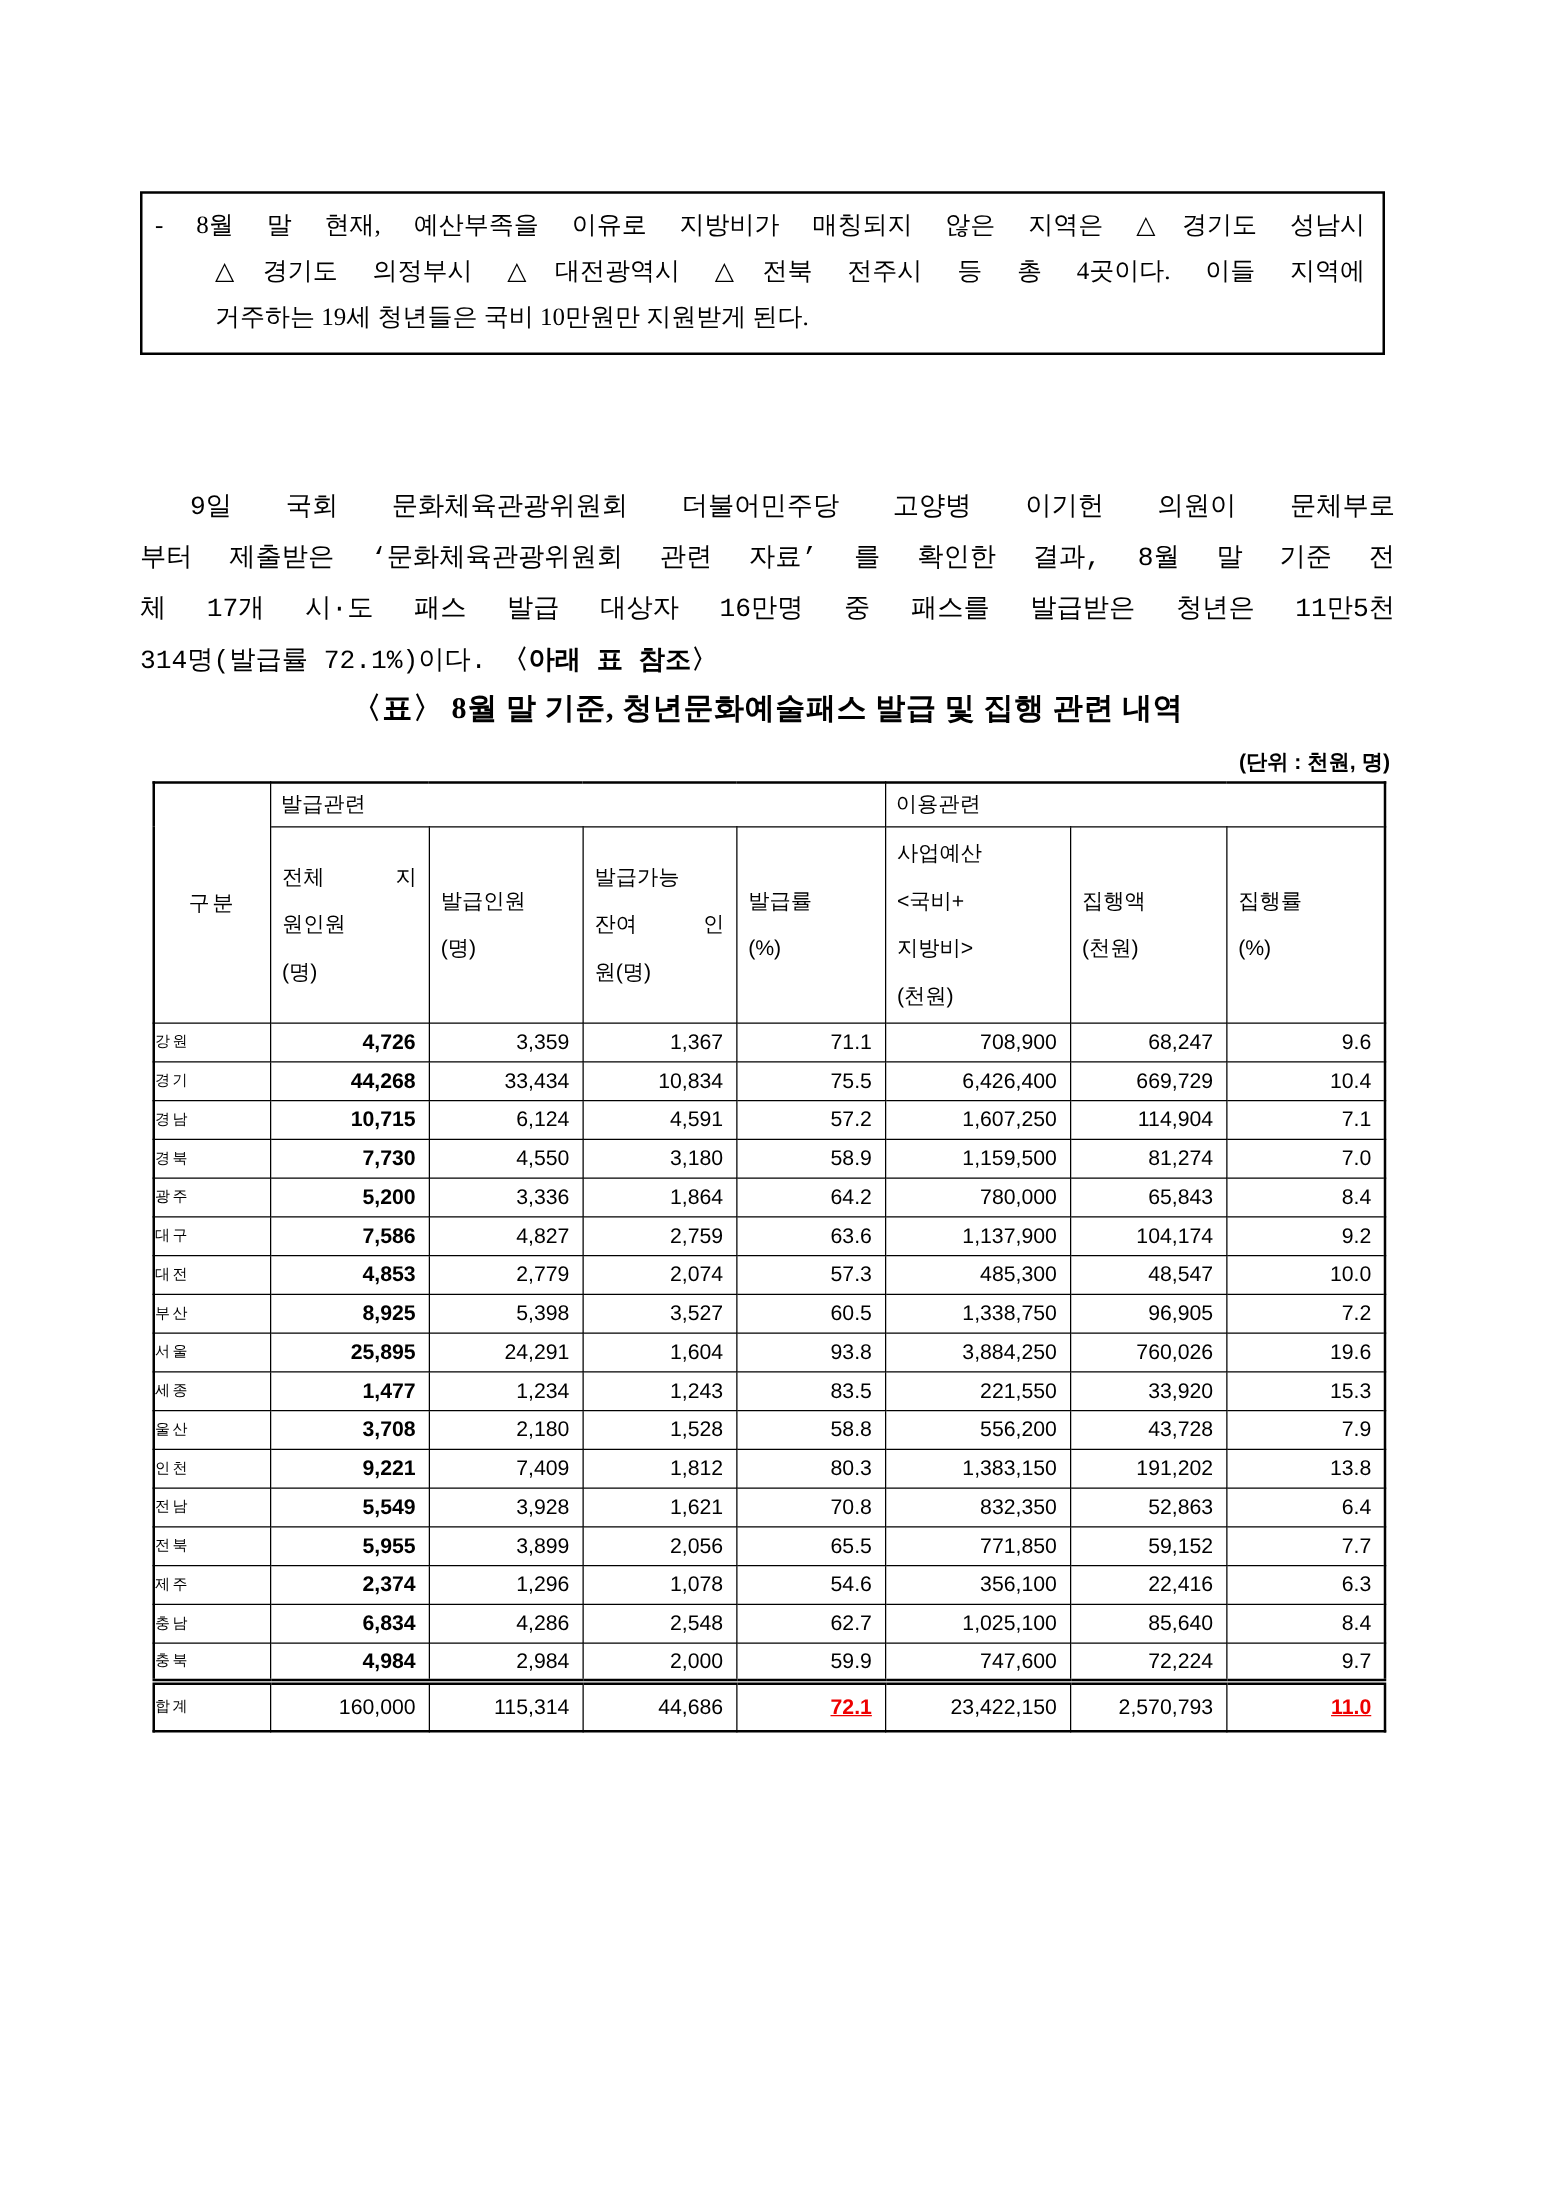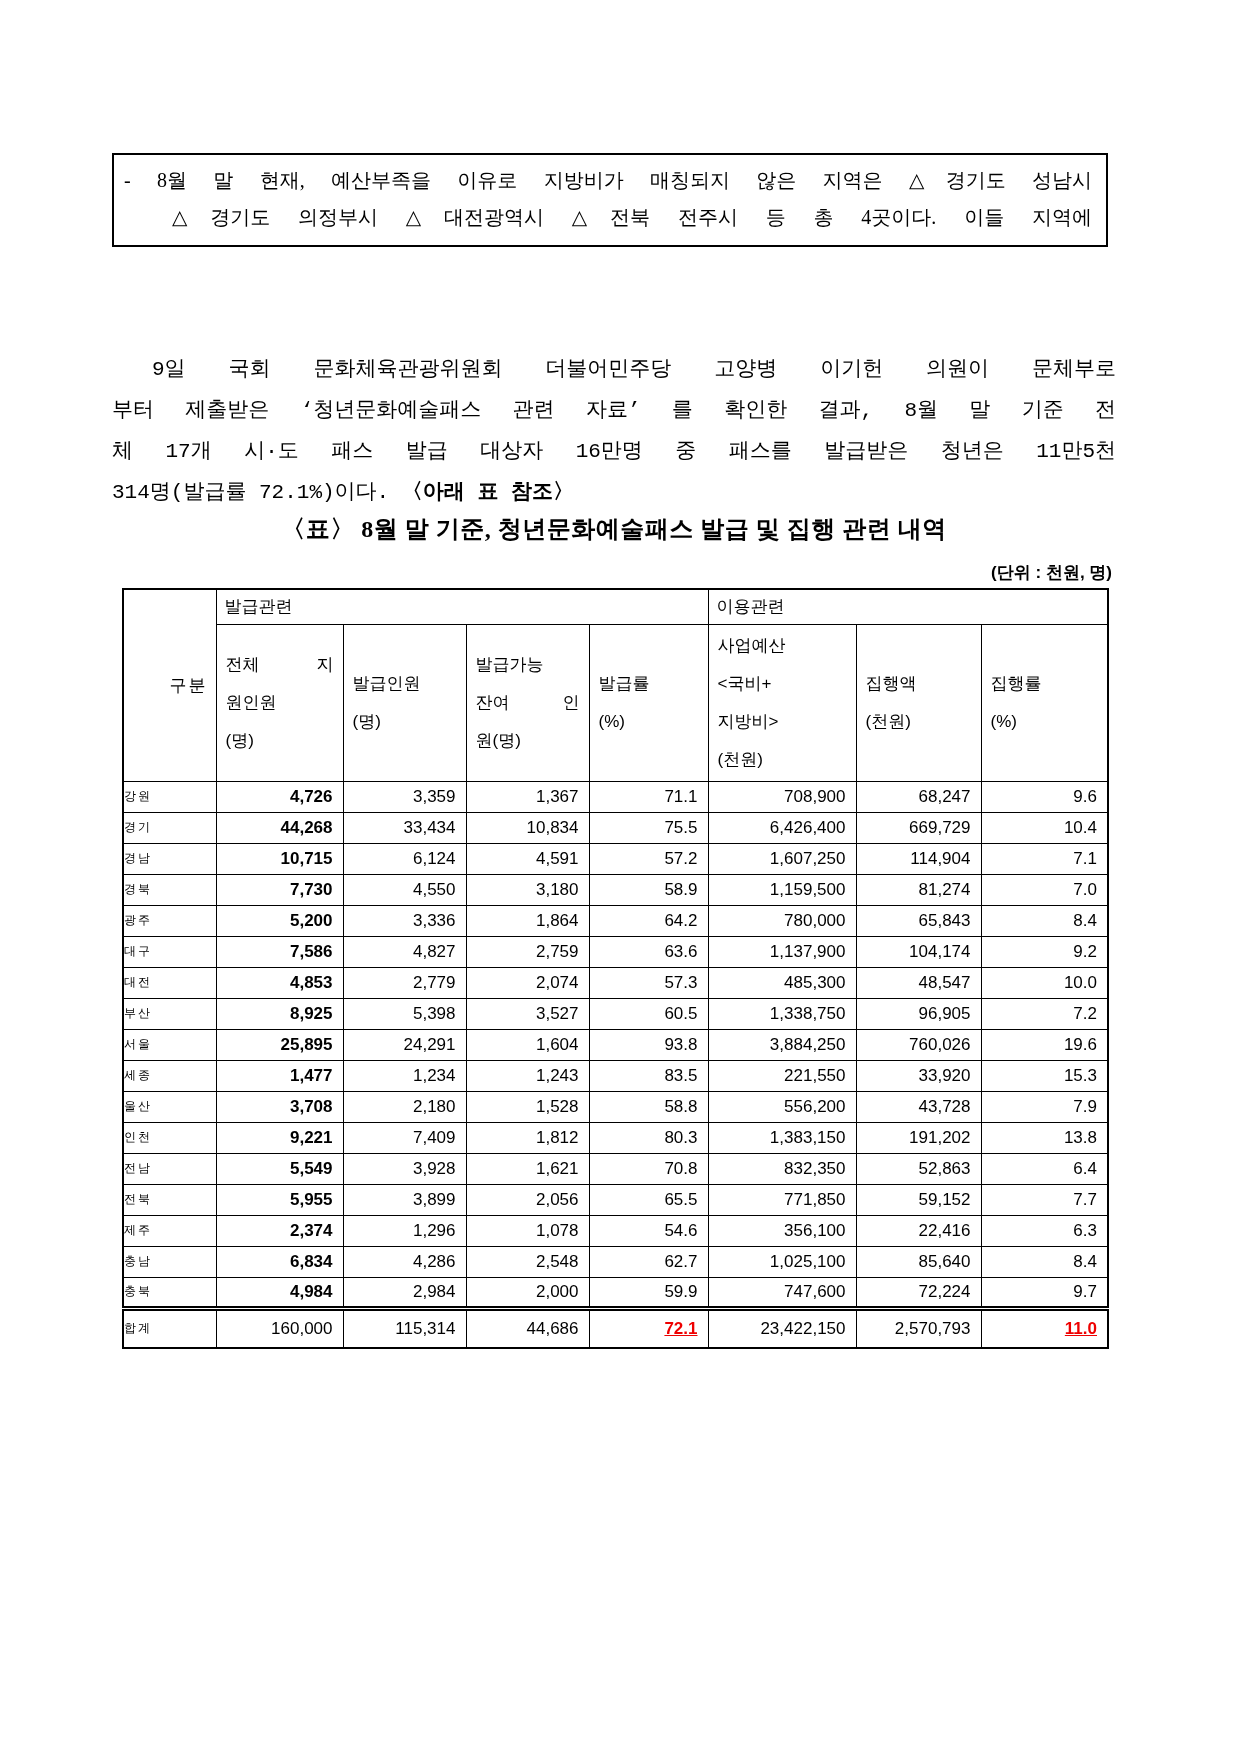--- a/index.html
+++ b/index.html
@@ -39,44 +39,45 @@
     font-weight: bold; font-size: 17px;
   }
   table {
     margin-top: 4px; margin-left: 10px;
     border-collapse: collapse; table-layout: fixed; width: 985px;
     font-family: "Liberation Sans", "DejaVu Sans", sans-serif;
     font-size: 17px; border: 2px solid #000;
   }
   th, td { border: 1px solid #000; }
   thead th { font-weight: normal; text-align: left; vertical-align: middle; padding: 2px 8px; }
-  th.corner { text-align: right; letter-spacing: 2px; }
+  th.corner { text-align: center; letter-spacing: 2px; }
   tr.group-row th { height: 35px; }
   tr.sub-row th { height: 152px; line-height: 38px; padding: 2px 9px; }
   tr.sub-row th div { text-align: justify; text-align-last: justify; }
   tbody td { height: 31px; padding: 0 10px 0 2px; text-align: right; vertical-align: middle; }
   tbody td:first-child { text-align: left; padding: 0; font-size: 12px; letter-spacing: 2px; }
   tbody.data-rows td:nth-child(2) { font-weight: bold; }
   tr.total-row td { border-top: 5px double #000; height: 40px; }
   tr.total-row td:nth-child(5),
   tr.total-row td:nth-child(8) { color: var(--accent-red, #ee0000); font-weight: bold; text-decoration: underline; }
 </style>
 </head>
 <body>
 
 <div class="page">
 
   <div class="notice-box">
     <div class="notice-line">- 8월 말 현재, 예산부족을 이유로 지방비가 매칭되지 않은 지역은 △경기도 성남시</div>
     <div class="notice-line indent">△경기도 의정부시 △대전광역시 △전북 전주시 등 총 4곳이다. 이들 지역에</div>
+    <div class="notice-line indent last">거주하는 19세 청년들은 국비 10만원만 지원받게 된다.</div>
   </div>
 
   <div class="body-paragraph">
     <div class="para-line first">9일 국회 문화체육관광위원회 더불어민주당 고양병 이기헌 의원이 문체부로</div>
-    <div class="para-line">부터 제출받은 ‘청년문화예술패스 관련 자료’ 를 확인한 결과, 8월 말 기준 전</div>
+    <div class="para-line">부터 제출받은 ‘문화체육관광위원회 관련 자료’ 를 확인한 결과, 8월 말 기준 전</div>
     <div class="para-line">체 17개 시·도 패스 발급 대상자 16만명 중 패스를 발급받은 청년은 11만5천</div>
     <div class="para-line last"><span>314명(발급률 72.1%)이다. </span><span class="bold">〈아래 표 참조〉</span></div>
   </div>
 
   <div class="table-title">〈표〉 8월 말 기준, 청년문화예술패스 발급 및 집행 관련 내역</div>
   <div class="unit-label">(단위 : 천원, 명)</div>
 
   <table>
     <colgroup>
       <col style="width:93px">

